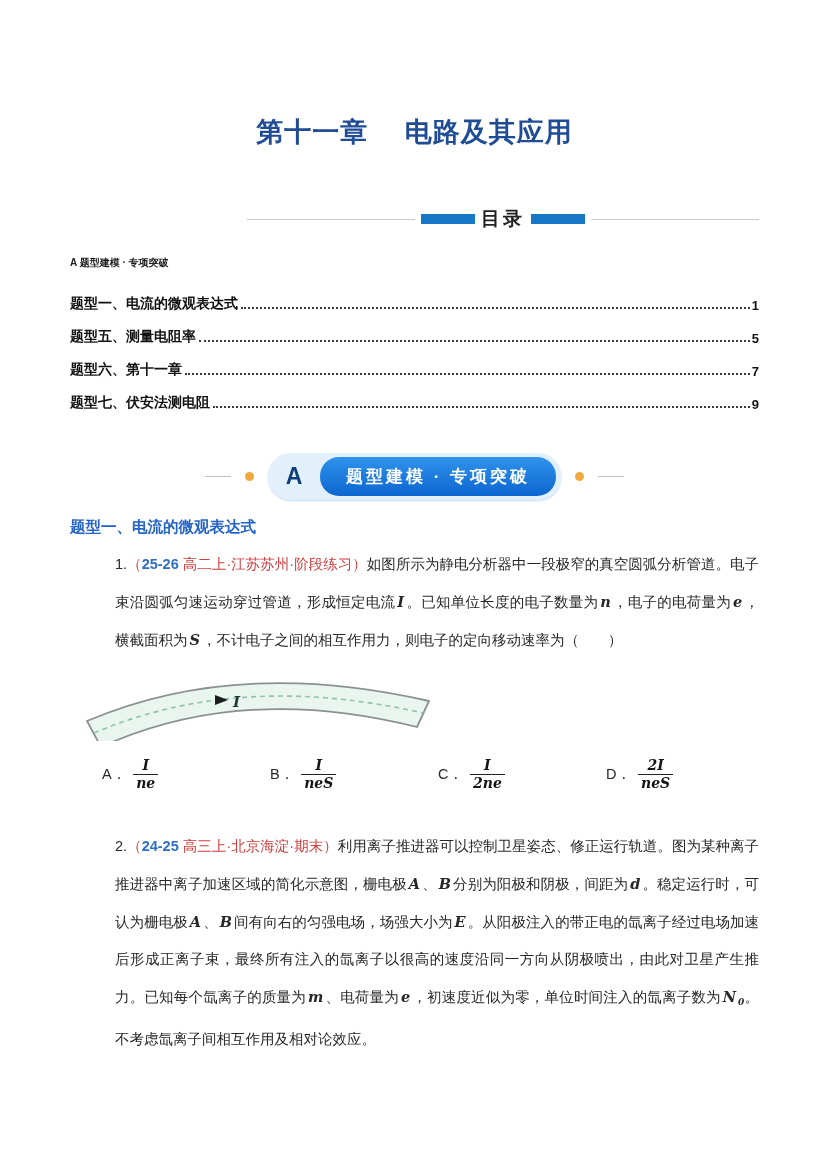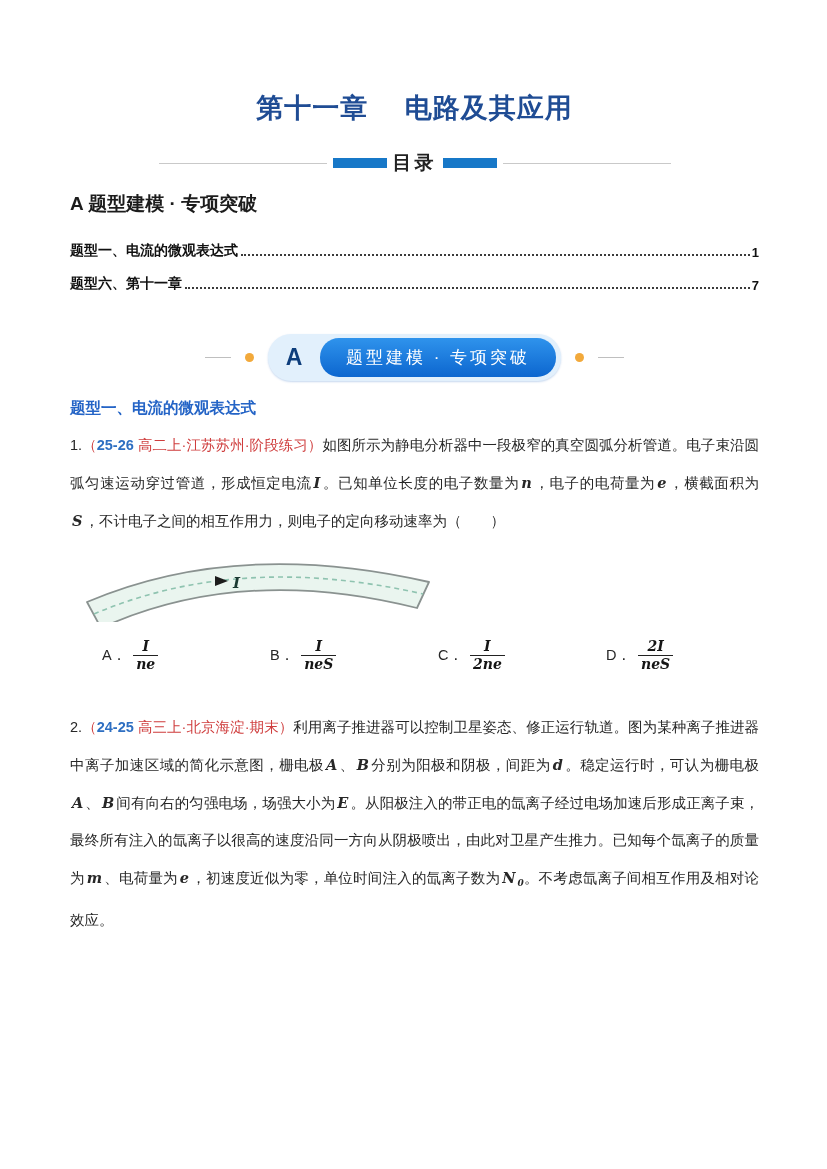--- a/index.html
+++ b/index.html
@@ -1,56 +1,56 @@
 <!DOCTYPE html>
 <html><head>
 <meta charset="utf-8">
 <style>
   * { margin: 0; padding: 0; box-sizing: border-box; }
   html,body { width: 827px; height: 1169px; background: #ffffff; overflow: hidden;
     font-family: "Liberation Sans", "DejaVu Sans", sans-serif; color: #2a2a2a; }
-  .page { width: 827px; height: 819px; padding: 90px 68px 0 70px; position: relative; }
+  .page { width: 827px; height: 819px; padding: 114px 68px 0 70px; position: relative; }
 
   
   .chapter-title { text-align: center; font-size: 27px; font-weight: bold;
     color: #1f4c94; letter-spacing: 1px; }
 
   
-  .toc-header { display: flex; align-items: center; justify-content: center; margin-top: 24px; }
+  .toc-header { display: flex; align-items: center; justify-content: flex-end; margin-top: 56px; }
   .toc-line { height: 1px; background: #c9c9c9; width: 168px; }
   .toc-bar { width: 54px; height: 10px; background: #1778c8; }
   .toc-bar.left { margin-left: 6px; }
   .toc-bar.right { margin-right: 6px; }
   .toc-title { font-size: 19px; font-weight: bold; color: #222; padding: 0 6px; letter-spacing: 3px; }
 
   
-  .toc-subheader { margin-top: 15px; font-size: 19px; font-weight: bold; color: #1c1c1c; }
+  .toc-subheader { margin-top: 24px; font-size: 10px; font-weight: bold; color: #1c1c1c; }
 
   
   .toc-list { margin-top: 13px; }
   .toc-row { display: flex; align-items: flex-end; height: 33px; cursor: pointer; }
   .toc-label { font-size: 14px; font-weight: bold; color: #111; white-space: nowrap; padding-bottom: 3px; }
   .toc-dots { flex: 1; border-bottom: 2px dotted #3a3a3a; margin: 0 2px 7px 3px; }
   .toc-page { font-size: 13px; font-weight: bold; color: #111; padding-bottom: 3px; }
 
   
   .badge-row { display: flex; align-items: center; justify-content: center; margin-top: 38px; height: 46px; }
   .badge-line { width: 26px; height: 1px; background: #bfbfbf; }
   .badge-dot { width: 9px; height: 9px; border-radius: 50%; background: #f2a93b; margin: 0 14px; }
   .badge-pill { display: flex; align-items: center; background: #e2f0fc; border-radius: 23px;
     padding: 4px 5px 4px 0; box-shadow: 0 1px 2px rgba(30,100,190,.25); }
   .badge-letter { width: 52px; text-align: center; font-size: 23px; font-weight: bold; color: #0e3e7c; }
   .badge-label { background: linear-gradient(180deg, #2f93ec, #0c66cf); color: #ffffff;
-    font-size: 17px; font-weight: normal; letter-spacing: 3px; border-radius: 19px; padding: 8px 26px; }
+    font-size: 17px; font-weight: bold; letter-spacing: 3px; border-radius: 19px; padding: 8px 26px; }
 
   
   .section-heading { margin-top: 18px; font-size: 15.5px; font-weight: bold; color: #2464c6; }
 
   
-  .q-para { margin-top: 8px; font-size: 14.5px; line-height: 37px; text-align: justify; color: #272727; }
+  .q-para { margin-top: 8px; font-size: 14.5px; line-height: 37px; text-align: justify; color: #272727; margin-left: 45px; }
   .seg-n { color: #272727; }
   .seg-b { color: #2e6fc2; font-weight: bold; }
   .seg-r { color: #cf3d3d; }
   .seg-v { font-family: "DejaVu Serif", "Liberation Serif", serif; font-style: italic;
     font-weight: bold; padding: 0 2px; }
   .seg-vsub { font-family: "DejaVu Serif", "Liberation Serif", serif; font-style: italic;
     font-weight: bold; font-size: 9px; vertical-align: -3px; }
 
   
   .q1-figure { margin: 4px 0 2px 2px; width: 370px; height: 78px; }
@@ -89,27 +89,37 @@
 
       <div class="toc-row">
         <span class="toc-label">题型一、电流的微观表达式</span>
         <span class="toc-dots"></span>
         <span class="toc-page">1</span>
       </div>
 
 
 
 
+      <div class="toc-row">
+        <span class="toc-label">题型五、测量电阻率</span>
+        <span class="toc-dots"></span>
+        <span class="toc-page">5</span>
+      </div>
 
       <div class="toc-row">
         <span class="toc-label">题型六、第十一章</span>
         <span class="toc-dots"></span>
         <span class="toc-page">7</span>
       </div>
 
+      <div class="toc-row">
+        <span class="toc-label">题型七、伏安法测电阻</span>
+        <span class="toc-dots"></span>
+        <span class="toc-page">9</span>
+      </div>
 
     </div>
 
   <div class="badge-row">
     <span class="badge-line"></span>
     <span class="badge-dot"></span>
     <span class="badge-pill">
       <span class="badge-letter">A</span>
       <span class="badge-label">题型建模 · 专项突破</span>
     </span>

